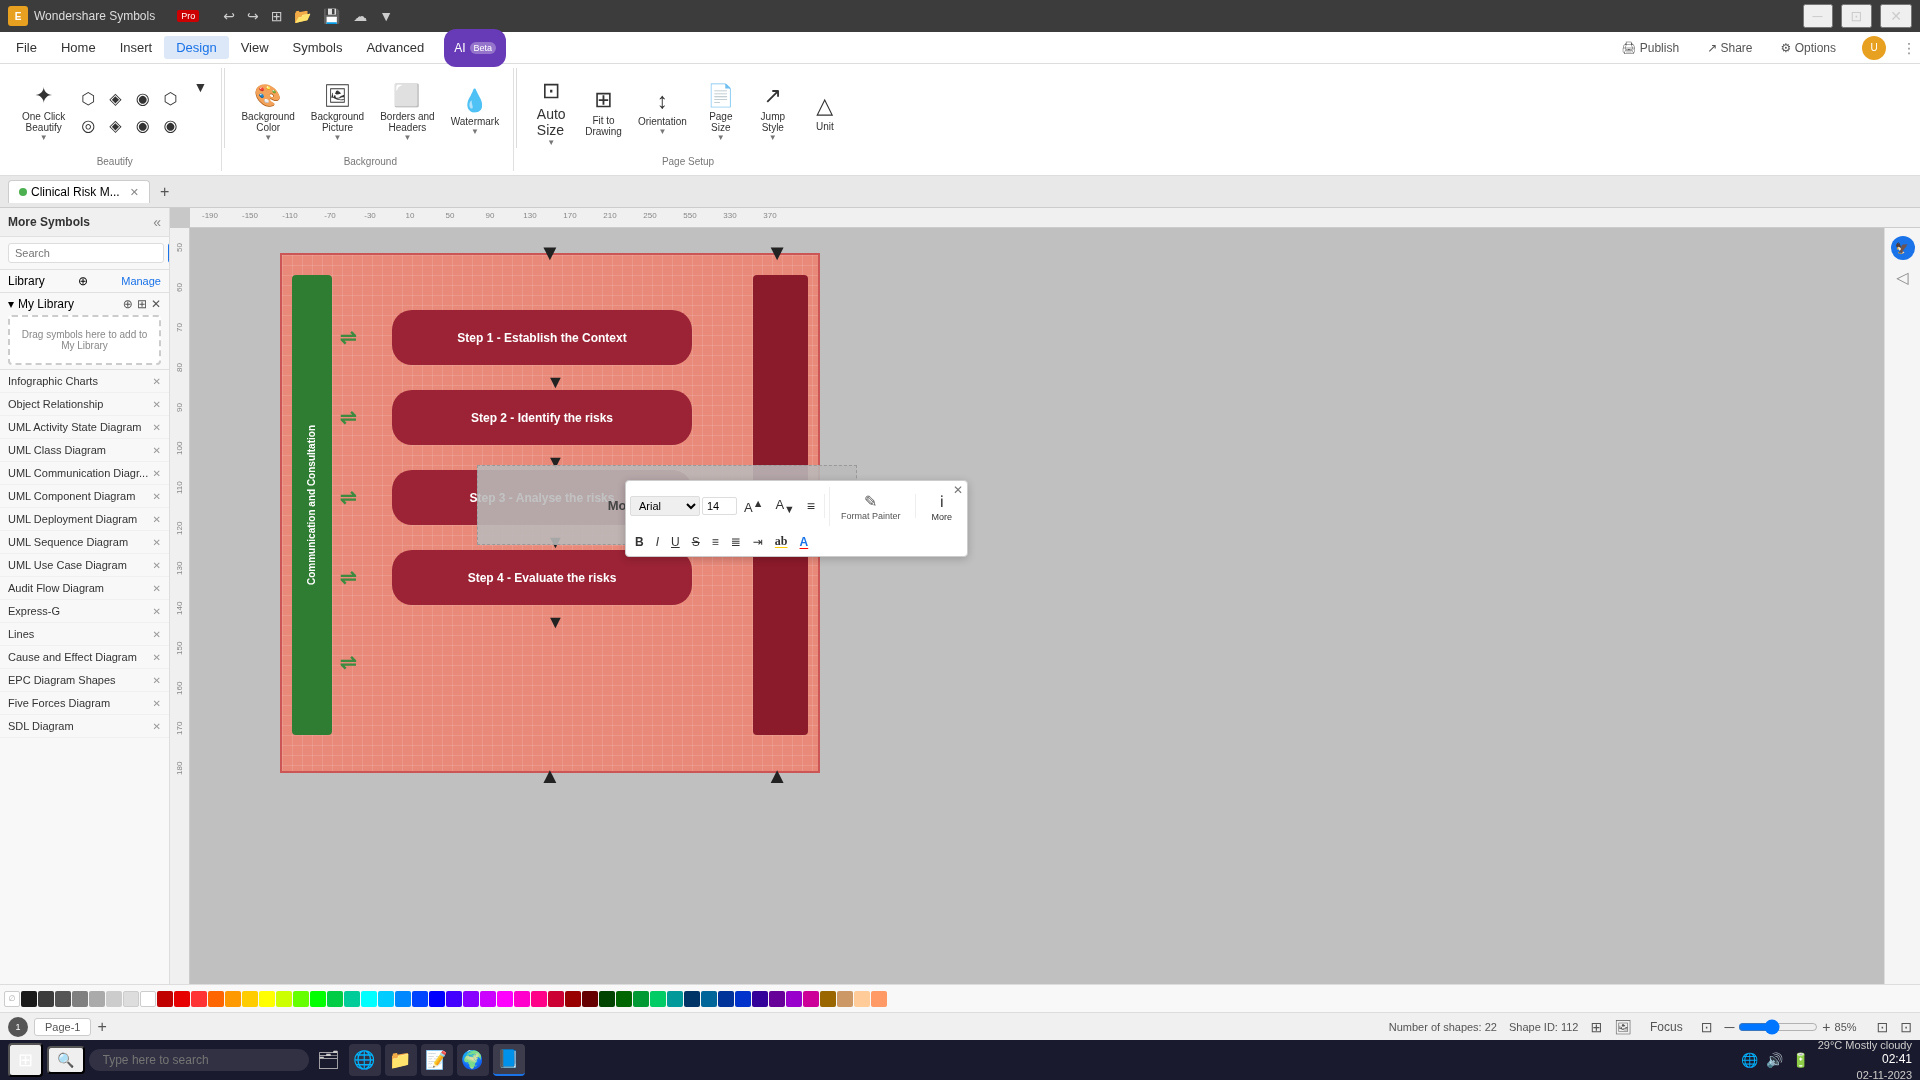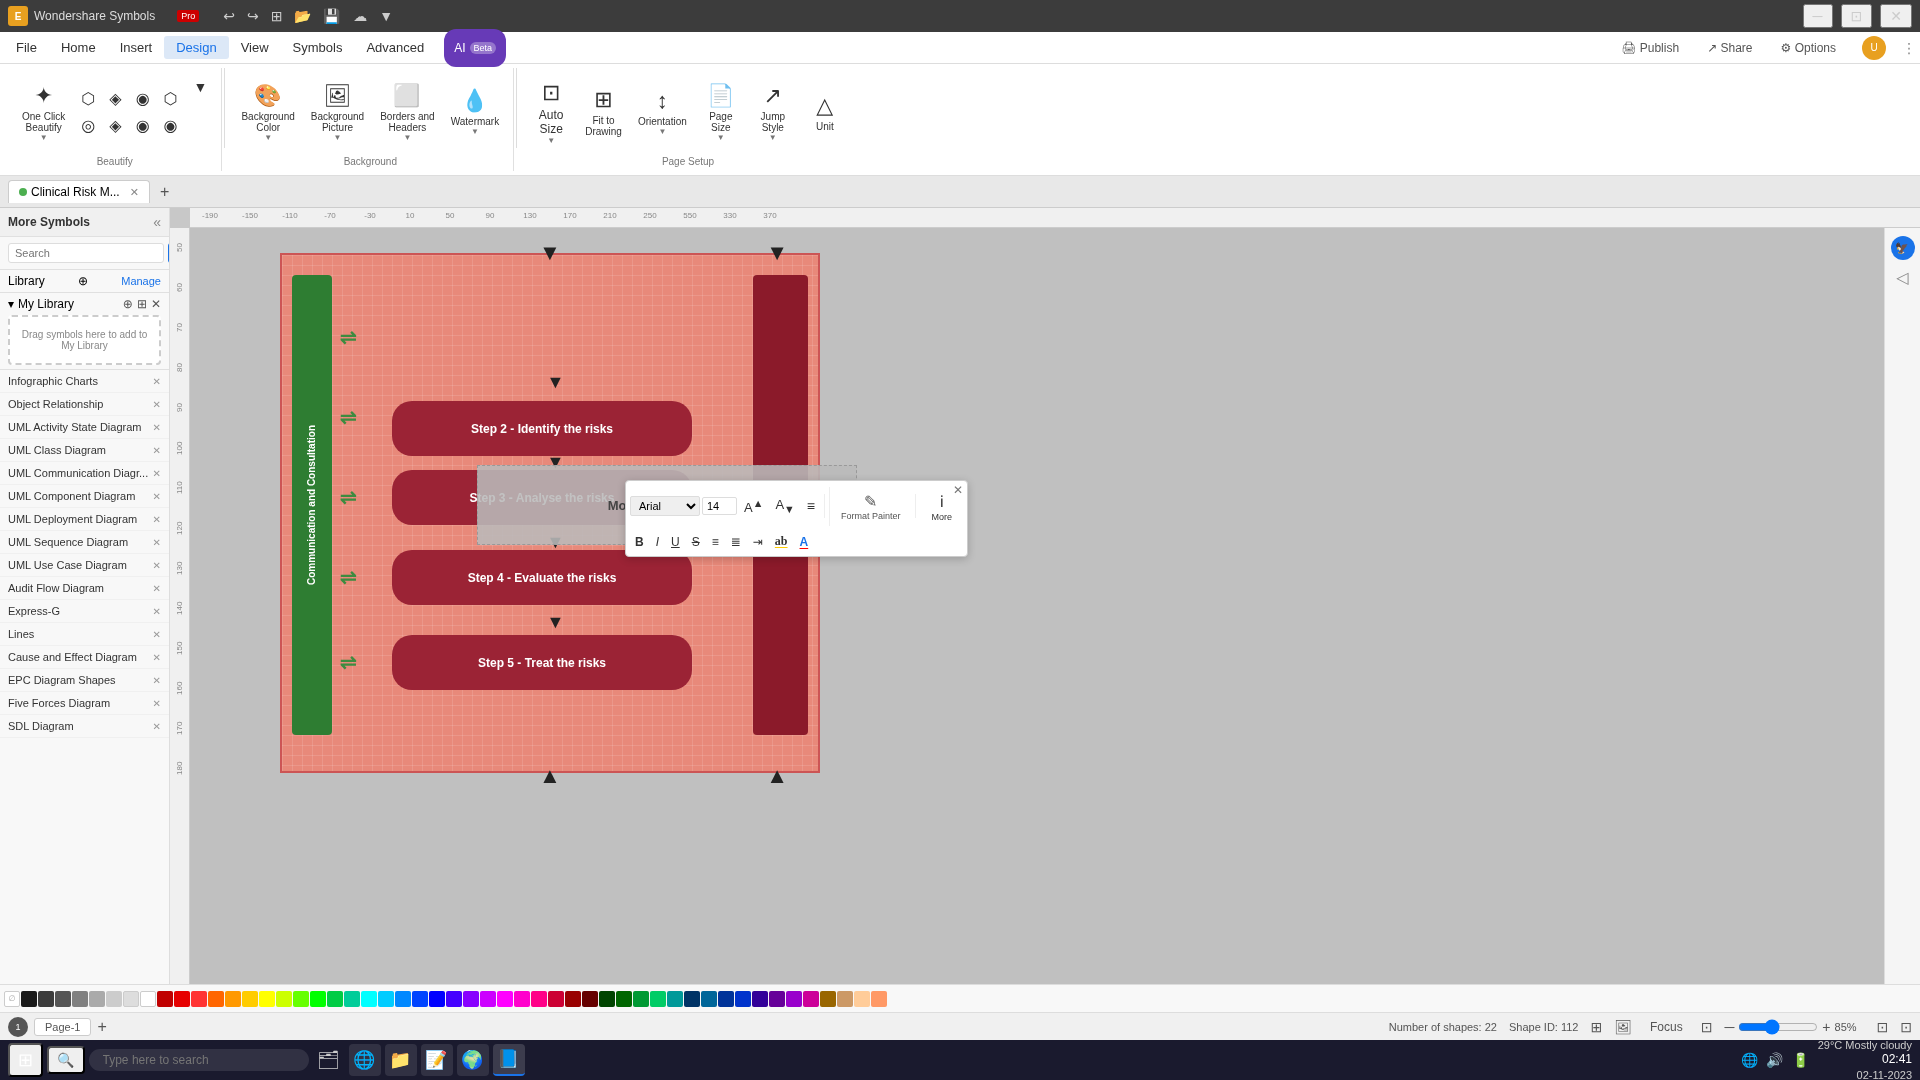--- a/index.html
+++ b/index.html
@@ -487,21 +487,21 @@
     </div>
     <span class="ribbon-group-label">Background</span>
   </div>
 
   <div class="ribbon-separator"></div>
 
   <div class="ribbon-group">
     <div class="ribbon-items">
       <button class="ribbon-btn">
         <div class="icon">⊡</div>
-        <span style="font-size:12px;text-align:center;white-space:pre-wrap;">Auto
+        <span style="font-size:14px;text-align:left;white-space:pre-wrap;">Auto
 Size</span>
         <span class="dropdown-arrow">▼</span>
       </button>
       <button class="ribbon-btn">
         <div class="icon">⊞</div>
         <span style="font-size:10px;text-align:center;white-space:pre-wrap;">Fit to
 Drawing</span>
       </button>
       <button class="ribbon-btn">
         <div class="icon">↕</div>
@@ -700,41 +700,41 @@
           <span style="writing-mode:vertical-rl;transform:rotate(180deg);font-size:10px;font-weight:600;color:white;text-align:center;line-height:1.2;">Communication and Consultation</span>
         </div>
 
         <div style="position:absolute;top:20px;right:10px;width:55px;height:460px;background:#8b1a2a;border-radius:4px;"></div>
 
         <div style="position:absolute;top:117px;left:50%;transform:translateX(-20%);font-size:18px;color:#222;">▼</div>
         <div style="position:absolute;top:197px;left:50%;transform:translateX(-20%);font-size:18px;color:#222;">▼</div>
         <div style="position:absolute;top:277px;left:50%;transform:translateX(-20%);font-size:18px;color:#222;">▼</div>
         <div style="position:absolute;top:357px;left:50%;transform:translateX(-20%);font-size:18px;color:#222;">▼</div>
 
+        <div class="step-box" style="position:absolute;top:55px;left:110px;width:300px;height:55px;background:#9b2335;border-radius:20px;">
+          <span>Step 1 - Establish the Context</span>
+        </div>
 
         <div style="position:absolute;top:70px;left:58px;color:#3d8b40;font-size:20px;font-weight:bold;">⇌</div>
 
-        <div class="step-box" style="position:absolute;top:135px;left:110px;width:300px;height:55px;background:#9b2335;border-radius:20px;margin-top:11px;">
+        <div class="step-box" style="position:absolute;top:135px;left:110px;width:300px;height:55px;background:#9b2335;border-radius:20px;">
           <span>Step 2 - Identify the risks</span>
         </div>
         <div style="position:absolute;top:150px;left:58px;color:#3d8b40;font-size:20px;font-weight:bold;">⇌</div>
 
         <div class="step-box" style="position:absolute;top:215px;left:110px;width:300px;height:55px;background:#9b2335;border-radius:20px;">
           <span>Step 3 - Analyse the risks</span>
         </div>
         <div style="position:absolute;top:230px;left:58px;color:#3d8b40;font-size:20px;font-weight:bold;">⇌</div>
 
         <div class="step-box" style="position:absolute;top:295px;left:110px;width:300px;height:55px;background:#9b2335;border-radius:20px;">
           <span>Step 4 - Evaluate the risks</span>
         </div>
         <div style="position:absolute;top:310px;left:58px;color:#3d8b40;font-size:20px;font-weight:bold;">⇌</div>
 
-        <div class="step-box" style="position:absolute;top:380px;left:110px;width:300px;height:55px;background:#9b2335;border-radius:20px;">
-          <span>Step 5 - Treat the risks</span>
-        </div>
         <div style="position:absolute;top:395px;left:58px;color:#3d8b40;font-size:20px;font-weight:bold;">⇌</div>
 
         <div class="monitor-box" style="position:absolute;top:210px;left:195px;width:380px;height:80px;background:rgba(185,185,185,0.88);border:1px dashed #999;display:flex;align-items:center;justify-content:center;font-size:13px;font-weight:600;color:#444;">
           <span>Monitor and review</span>
         </div>
       </div>
 
       <div class="format-toolbar" style="position:absolute;top:252px;left:435px;">
         <button class="format-close-btn">✕</button>
         <div class="format-row">

